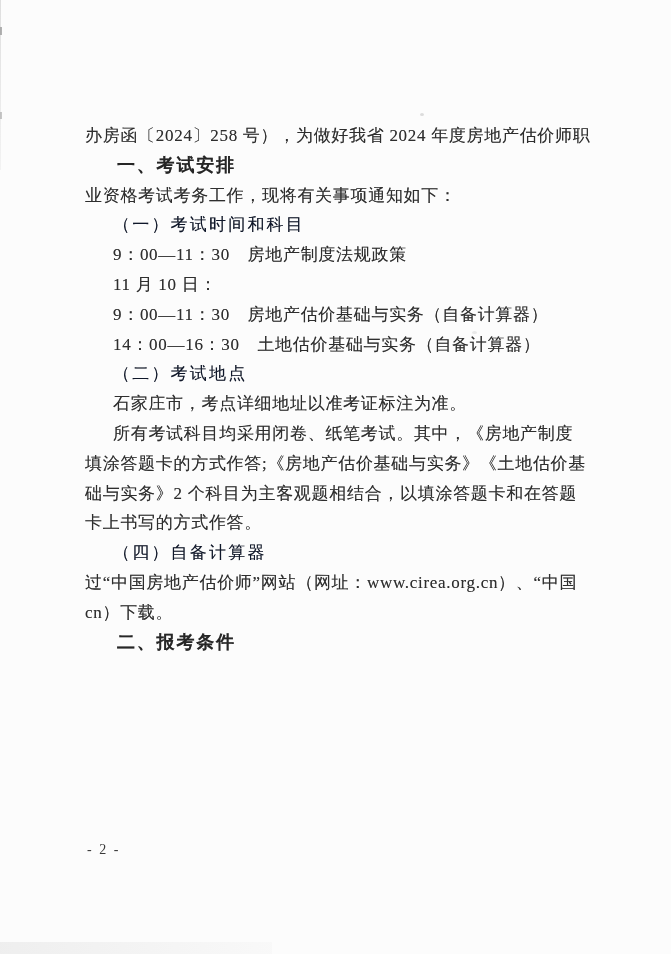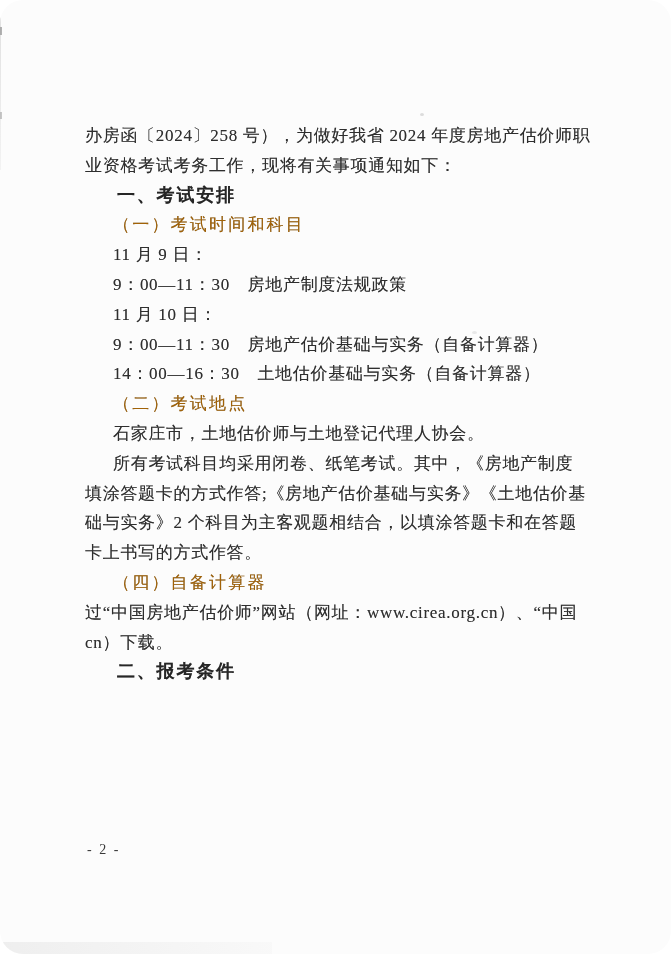--- a/index.html
+++ b/index.html
@@ -4,21 +4,20 @@
 <style>
   html, body { margin: 0; padding: 0; }
   body { width: 671px; height: 954px; }
 
   .page {
     position: relative;
     width: 671px;
     height: 954px;
     background: #fcfcfc;
     overflow: hidden;
-    border-radius: 23px;
   }
 
   .textblock {
     position: absolute;
     left: 85px;
     top: 121px;
     width: 525px;
   }
 
   .line {
@@ -42,21 +41,21 @@
     font-weight: 700;
     font-size: 18px;
     letter-spacing: 1.8px;
     color: #262626;
   }
 
   
   .kai {
     padding-left: 28px;
     letter-spacing: 2.2px;
-    color: #a16207;
+    color: #0f172a;
   }
 
   .pagenum {
     position: absolute;
     left: 87px;
     top: 841px;
     font-family: "Liberation Serif", serif;
     font-size: 14px;
     letter-spacing: 2px;
     color: #3a3a3a;
@@ -76,33 +75,32 @@
   .art-speck1      { left: 420px; top: 113px; width: 4px; height: 3px; background: #dcdcdc; border-radius: 50%; }
   .art-speck2      { left: 472px; top: 331px; width: 5px; height: 3px; background: #e8e8e8; border-radius: 50%; }
 </style>
 </head>
 <body>
 
 <div class="page">
 
   <div class="textblock">
     <div class="line">办房函〔2024〕258 号），为做好我省 2024 年度房地产估价师职</div>
+    <div class="line h1">一、考试安排</div>
+
     <div class="line">业资格考试考务工作，现将有关事项通知如下：</div>
 
-    <div class="line h1">一、考试安排</div>
-
     <div class="line kai">（一）考试时间和科目</div>
-    <div class="line ind">11 月 9 日：</div>
     <div class="line ind">9：00—11：30　房地产制度法规政策</div>
     <div class="line ind">11 月 10 日：</div>
     <div class="line ind">9：00—11：30　房地产估价基础与实务（自备计算器）</div>
     <div class="line ind">14：00—16：30　土地估价基础与实务（自备计算器）</div>
 
     <div class="line kai">（二）考试地点</div>
-    <div class="line ind">石家庄市，土地估价师与土地登记代理人协会。</div>
+    <div class="line ind">石家庄市，考点详细地址以准考证标注为准。</div>
 
     <div class="line ind">所有考试科目均采用闭卷、纸笔考试。其中，《房地产制度</div>
     <div class="line">填涂答题卡的方式作答;《房地产估价基础与实务》《土地估价基</div>
     <div class="line">础与实务》2 个科目为主客观题相结合，以填涂答题卡和在答题</div>
     <div class="line">卡上书写的方式作答。</div>
 
     <div class="line kai">（四）自备计算器</div>
     <div class="line">过“中国房地产估价师”网站（网址：www.cirea.org.cn）、“中国</div>
     <div class="line">cn）下载。</div>
 

